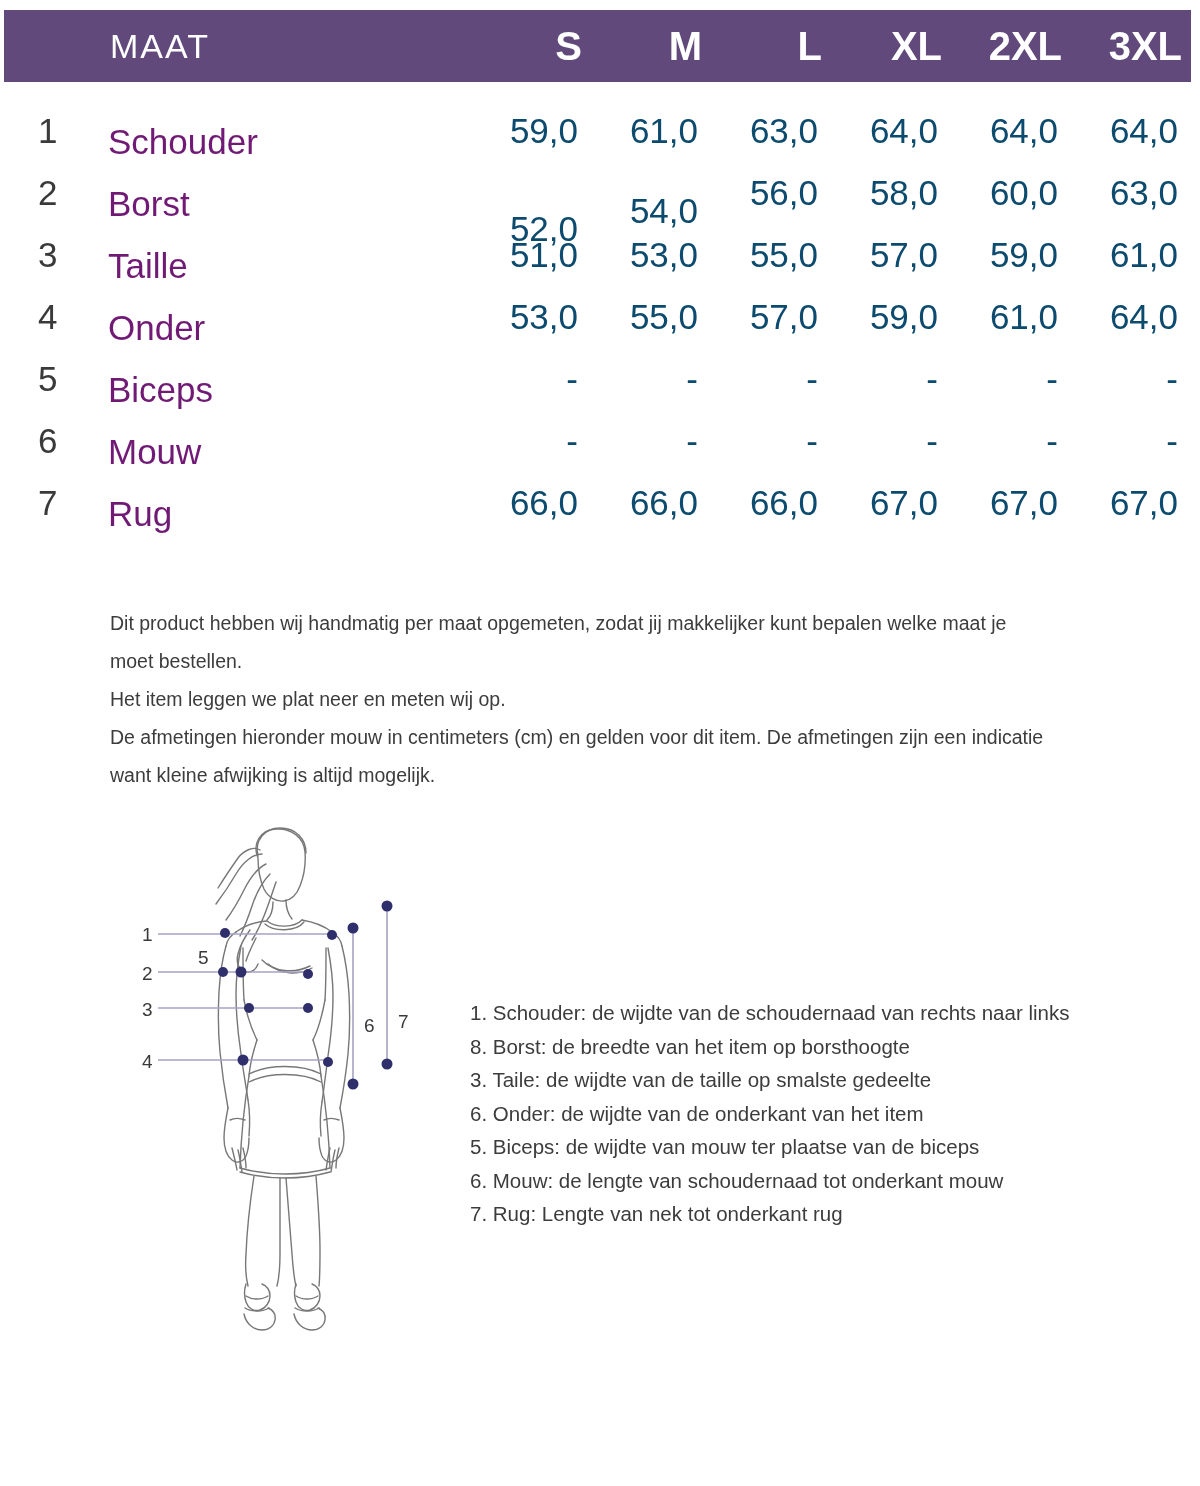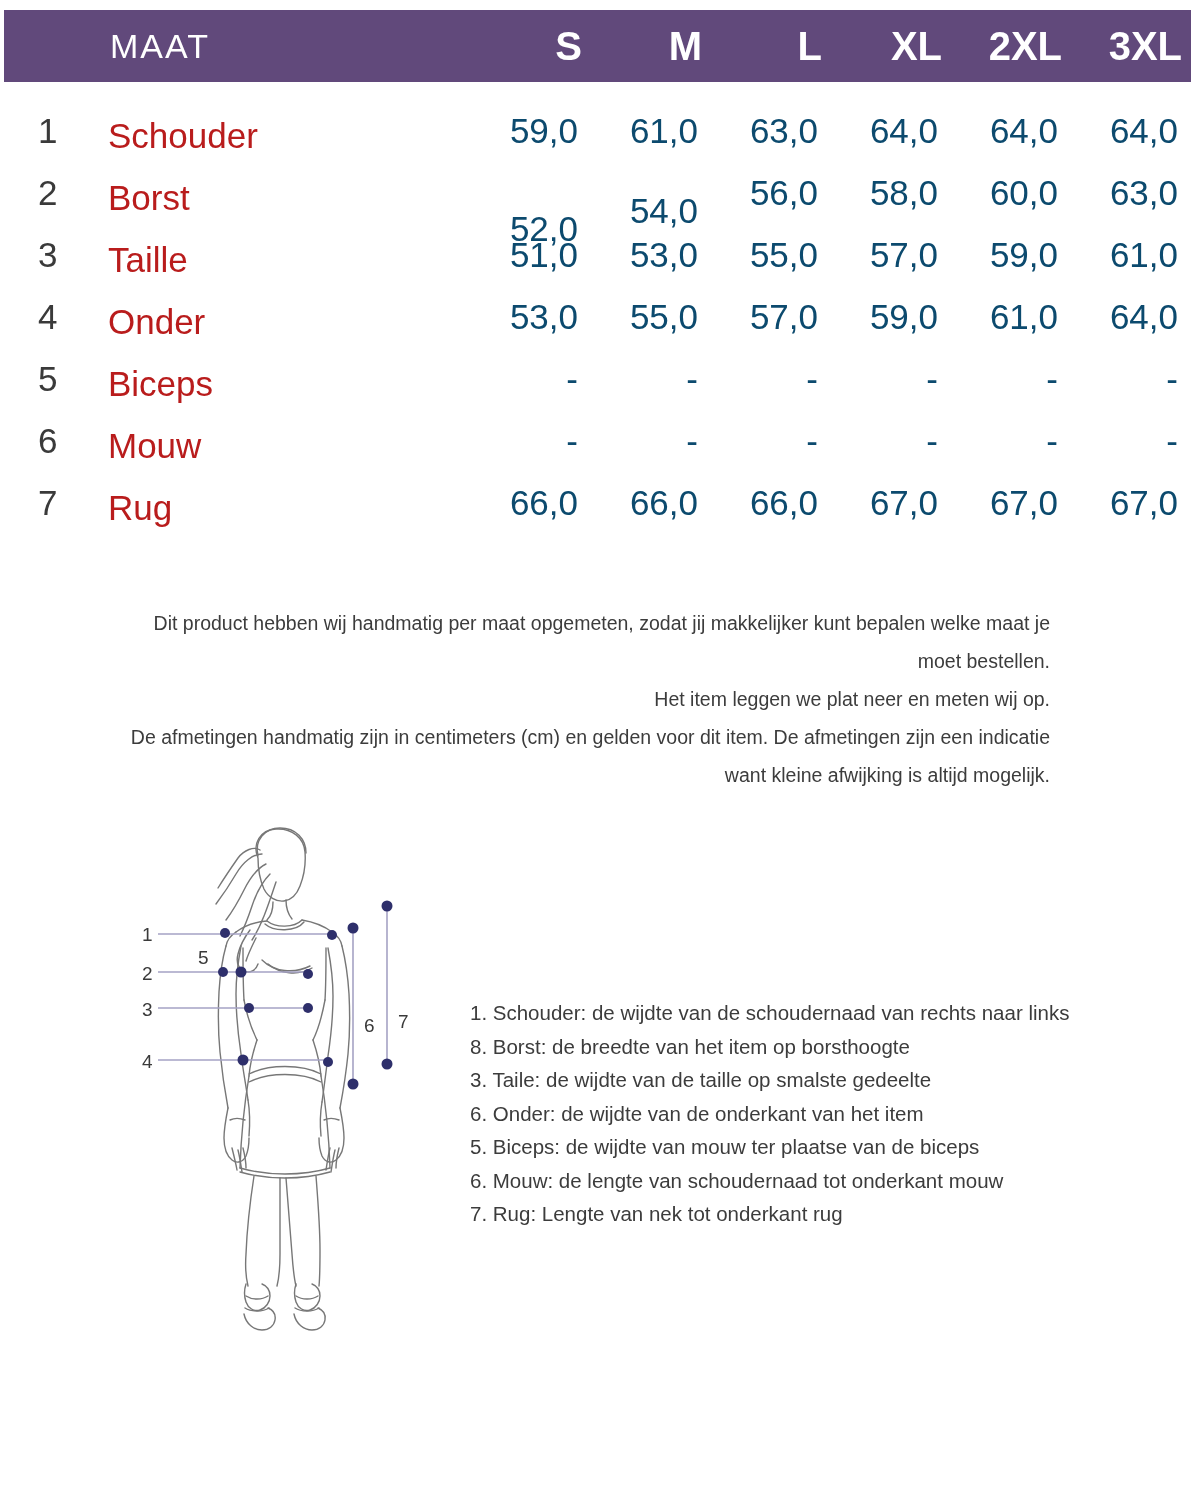--- a/index.html
+++ b/index.html
@@ -66,24 +66,24 @@
     top: 0;
     width: 40px;
     font-size: 35px;
     font-weight: 300;
     color: #3a3a3a;
     line-height: 54px;
   }
   .cell-label {
     position: absolute;
     left: 108px;
-    top: 5px;
+    top: 11px;
     font-size: 35px;
     font-weight: 300;
-    color: #b91c1c;
+    color: #701a75;
     line-height: 54px;
     white-space: nowrap;
   }
   .cell-val {
     position: absolute;
     top: 0;
     font-size: 35px;
     font-weight: 300;
     color: #0c4a6e;
     line-height: 54px;
@@ -95,21 +95,21 @@
   .notes {
     position: absolute;
     left: 110px;
     top: 604px;
     width: 940px;
     font-size: 19.5px;
     font-weight: 300;
     line-height: 38px;
     color: #3c3c3c;
   }
-  .notes p { margin: 0; text-align: right; }
+  .notes p { margin: 0; }
 
   
   .figure-area {
     position: absolute;
     left: 110px;
     top: 820px;
     width: 340px;
     height: 520px;
   }
   .figure-area svg { display: block; }
@@ -217,21 +217,21 @@
     <span class="cell-val" style="left:828px;">67,0</span>
     <span class="cell-val" style="left:948px;">67,0</span>
     <span class="cell-val" style="left:1068px;">67,0</span>
   </div>
 
 </div>
 
 <div class="notes">
   <p>Dit product hebben wij handmatig per maat opgemeten, zodat jij makkelijker kunt bepalen welke maat je moet bestellen.</p>
   <p>Het item leggen we plat neer en meten wij op.</p>
-  <p>De afmetingen handmatig zijn in centimeters (cm) en gelden voor dit item. De afmetingen zijn een indicatie want kleine afwijking is altijd mogelijk.</p>
+  <p>De afmetingen hieronder mouw in centimeters (cm) en gelden voor dit item. De afmetingen zijn een indicatie want kleine afwijking is altijd mogelijk.</p>
 </div>
 
 <div class="figure-area">
   <svg width="340" height="520" viewBox="0 0 340 520" xmlns="http://www.w3.org/2000/svg">
 
     <g fill="none" stroke="#777777" stroke-width="1.4" stroke-linecap="round" stroke-linejoin="round">
 
       <path d="M148,38 C142,24 150,10 166,9 C182,8 194,18 195,32 C196,45 194,56 190,66
                C187,74 181,80 174,81 C166,82 158,77 154,69 C150,60 148,48 148,38 Z"></path>
 

